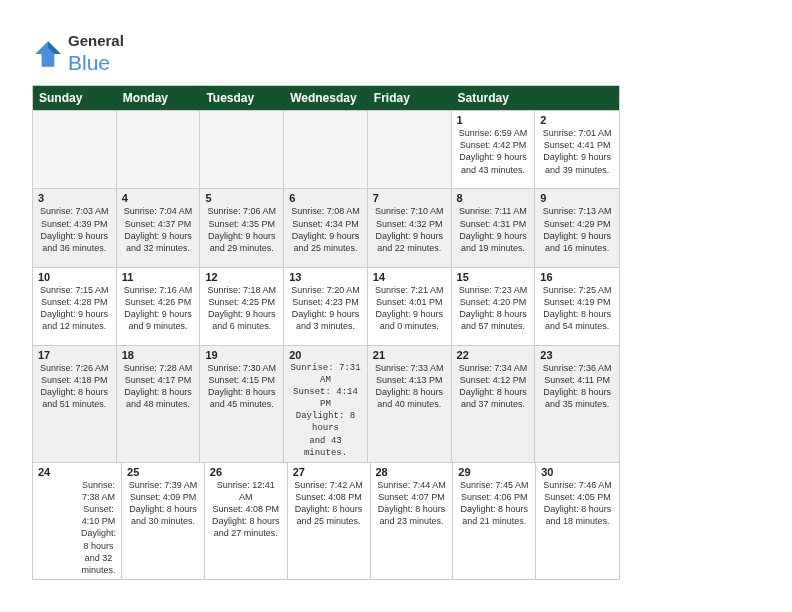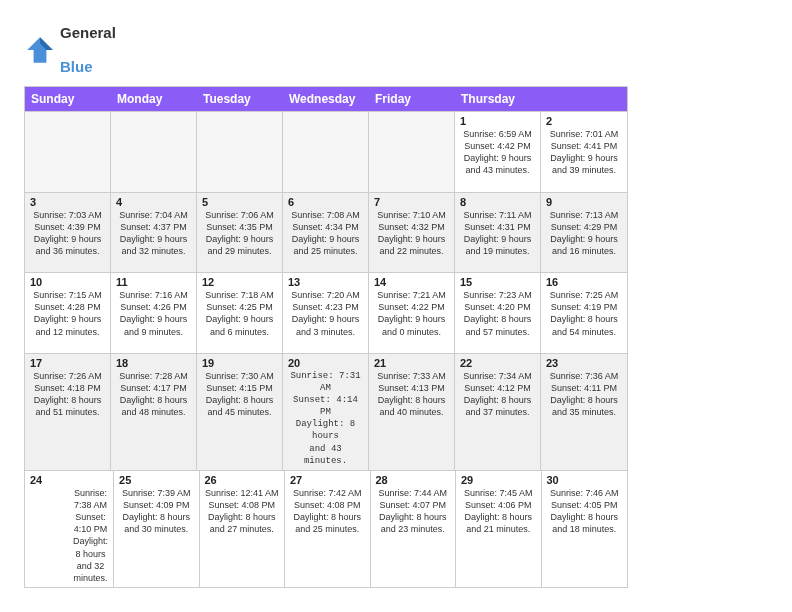--- a/index.html
+++ b/index.html
@@ -6,21 +6,21 @@
     body {
       font-family: Arial, sans-serif;
       background: #fff;
       width: 792px;
       height: 612px;
       overflow: hidden;
     }
     .page {
       width: 652px;
       height: 612px;
-      padding: 24px;
+      padding: 32px;
       display: flex;
       flex-direction: column;
     }
     .header {
       display: flex;
       justify-content: space-between;
       align-items: flex-start;
       margin-bottom: 10px;
     }
     .logo {
@@ -47,21 +47,21 @@
     }
     .calendar {
       flex: 1;
       display: flex;
       flex-direction: column;
       border: 1px solid #ccc;
     }
     .cal-header {
       display: grid;
       grid-template-columns: repeat(7, 1fr);
-      background: #8b5cf6;
+      background: #14532d;
     }
     .cal-header-cell {
       color: #fff;
       font-size: 12px;
       font-weight: bold;
       padding: 5px 6px;
       text-align: left;
     }
     .cal-body {
       display: flex;
@@ -110,37 +110,37 @@
 
 <div class="page">
   <div class="header">
     <div class="logo">
       <svg class="logo-icon" viewBox="0 0 40 40">
         <polygon points="20,4 36,20 28,20 28,36 12,36 12,20 4,20" fill="#4a90d9"></polygon>
         <polygon points="20,4 36,20 28,20 20,12" fill="#2a6aaf"></polygon>
       </svg>
       <div>
         <div style="font-size:15px;font-weight:bold;color:#333;line-height:1.2;">General</div>
-        <div style="font-size:15px;font-weight:bold;color:#4a90d9;line-height:1.2;margin-top:16px;">Blue</div>
+        <div style="font-size:21px;font-weight:normal;color:#4a90d9;line-height:1.2;">Blue</div>
       </div>
     </div>
     <div class="title-block">
       <div class="month-year"></div>
       <div class="location"></div>
     </div>
   </div>
 
   <div class="calendar">
     <div class="cal-header" id="cal-header-row">
         <div class="cal-header-cell">Sunday</div>
         <div class="cal-header-cell">Monday</div>
         <div class="cal-header-cell">Tuesday</div>
         <div class="cal-header-cell">Wednesday</div>
         <div class="cal-header-cell">Friday</div>
-        <div class="cal-header-cell">Thursday</div>
+        <div class="cal-header-cell">Saturday</div>
       </div>
     <div class="cal-body" id="cal-body">
         <div class="cal-row">
           <div class="cal-cell empty"></div>
           <div class="cal-cell empty"></div>
           <div class="cal-cell empty"></div>
           <div class="cal-cell empty"></div>
           <div class="cal-cell empty"></div>
           <div class="cal-cell">
             <div class="day-number">1</div>
@@ -233,21 +233,21 @@
           <div class="cal-cell">
             <div class="day-number">13</div>
             <div class="day-info" style="white-space: pre-line;">Sunrise: 7:20 AM
 Sunset: 4:23 PM
 Daylight: 9 hours
 and 3 minutes.</div>
           </div>
           <div class="cal-cell">
             <div class="day-number">14</div>
             <div class="day-info" style="white-space: pre-line;">Sunrise: 7:21 AM
-Sunset: 4:22 PM
+Sunset: 4:01 PM
 Daylight: 9 hours
 and 0 minutes.</div>
           </div>
           <div class="cal-cell">
             <div class="day-number">15</div>
             <div class="day-info" style="white-space: pre-line;">Sunrise: 7:23 AM
 Sunset: 4:20 PM
 Daylight: 8 hours
 and 57 minutes.</div>
           </div>

